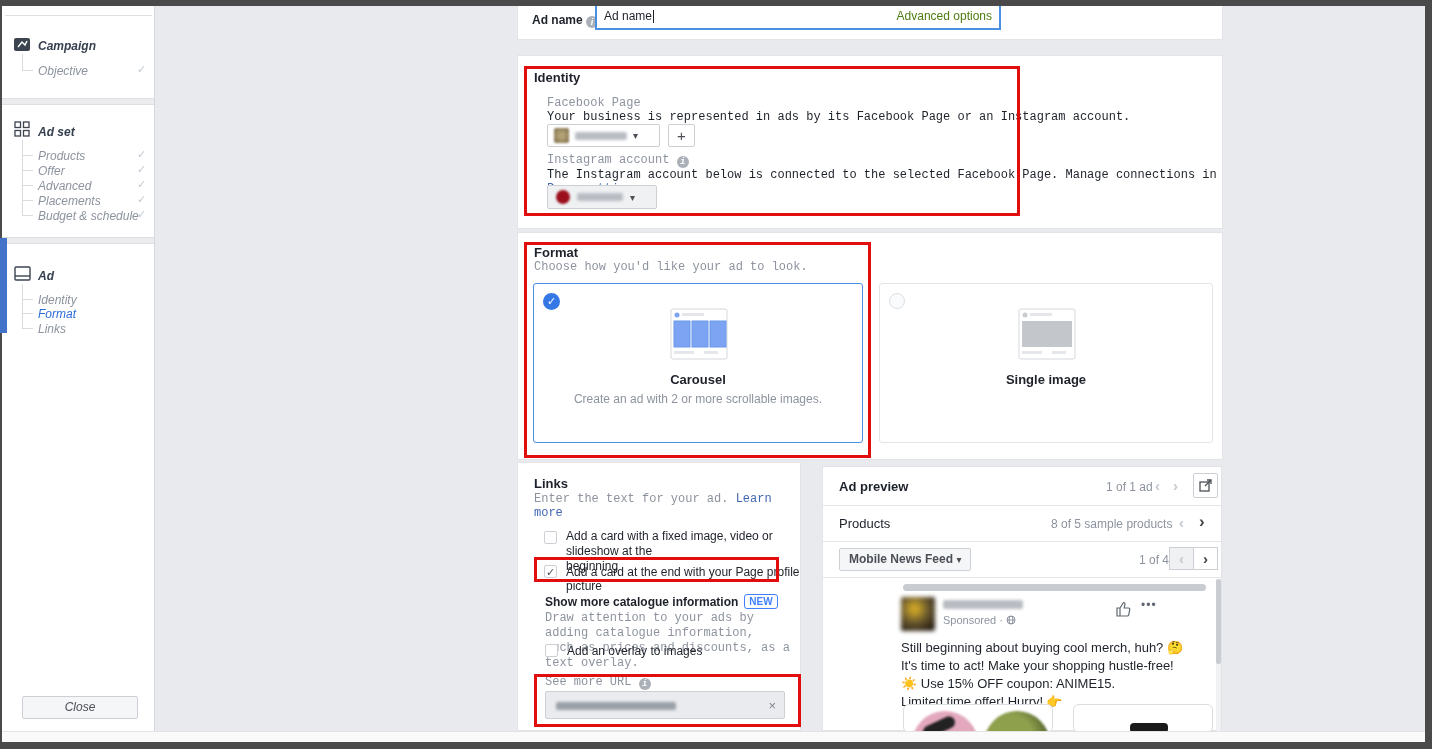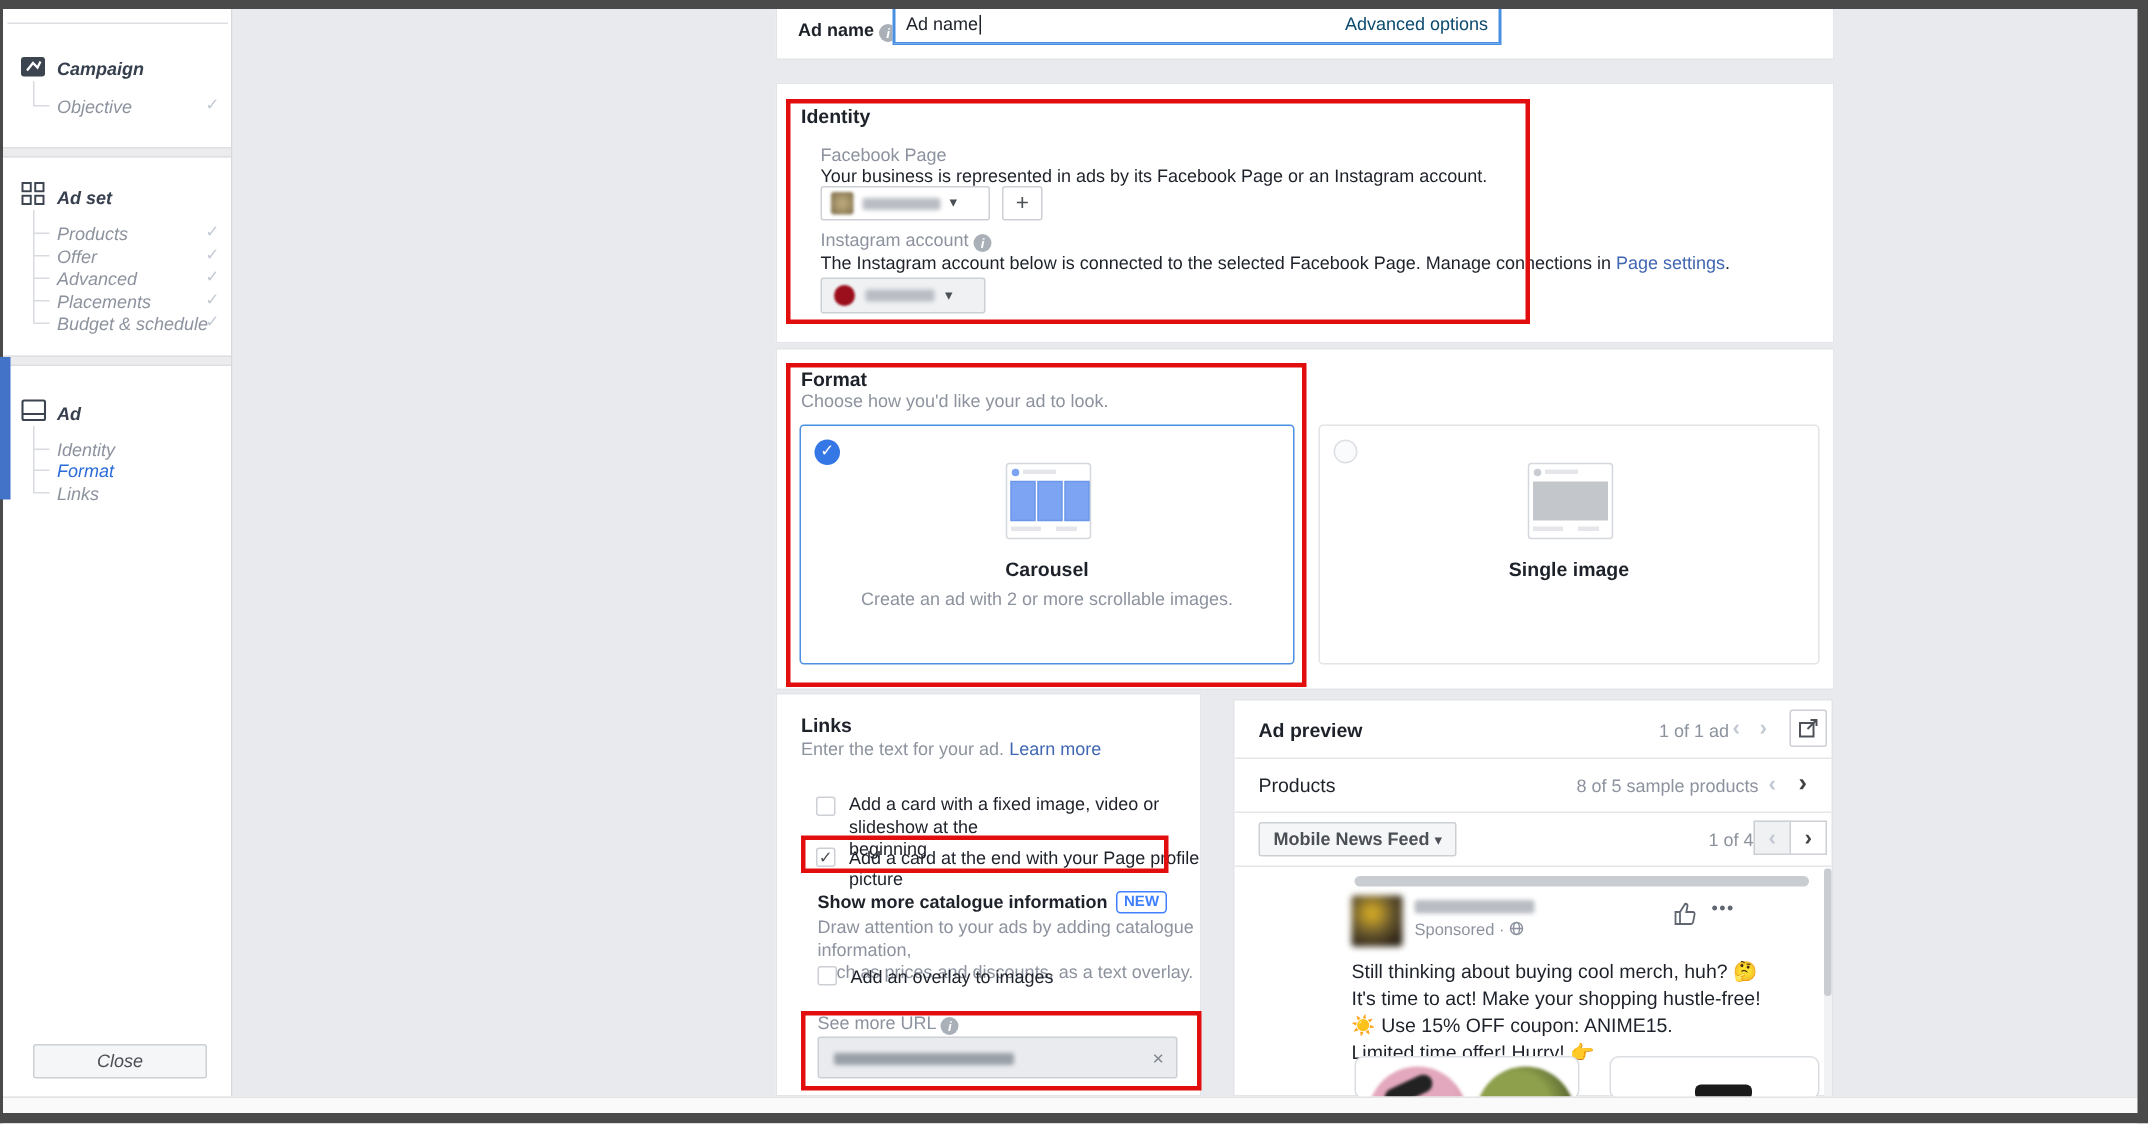--- a/index.html
+++ b/index.html
@@ -28,26 +28,26 @@
   .blue-bar { position:absolute; left:0px; top:238px; width:7px; height:95px; background:#4273c8; z-index:51; }
   .close-btn { position:absolute; left:20px; top:690px; width:116px; height:23px; background:#f5f6f7; border:1px solid #ccd0d5; border-radius:2px; font-size:12px; color:#4b4f56; text-align:center; line-height:21px; cursor:pointer; }
 
   
   .adname-panel { left:517px; top:6px; width:706px; height:34px; border-top:none; }
   .adname-label { position:absolute; left:14px; top:7px; font-size:12px; font-weight:bold; color:#1d2129; }
   .info-dot { display:inline-block; width:12px; height:12px; border-radius:50%; background:#aab0b8; color:#fff; font-size:9px; line-height:12px; text-align:center; font-style:italic; font-weight:bold; vertical-align:-1px; }
   .adname-input { position:absolute; left:77px; top:-4px; width:406px; height:28px; background:#fff; border:1px solid #4a90e2; box-shadow:0 0 0 1px #4a90e2 inset; display:flex; align-items:center; padding:0 8px; }
   .adname-value { font-size:12px; color:#1d2129; }
   .caret-line { display:inline-block; width:1px; height:13px; background:#1d2129; margin-left:1px; }
-  .adv-link { position:absolute; right:8px; font-size:12px; color:#0c4a6e; cursor:pointer; }
+  .adv-link { position:absolute; right:8px; font-size:12px; color:#4d7c0f; cursor:pointer; }
 
   .h1 { font-size:13px; font-weight:bold; color:#1d2129; }
   .gray { color:#8d939e; }
   .link { color:#4267b2; cursor:pointer; }
-  .txt12 { font-size:12px; }
+  .txt12 { font-size:12px;font-family:Liberation Mono, monospace; }
 
   
   .identity-panel { left:517px; top:55px; width:706px; height:174px; }
   
   .format-panel { left:517px; top:232px; width:706px; height:228px; }
   .fmt-card { position:absolute; top:50px; height:160px; background:#fff; border-radius:3px; }
   .fmt-card.sel { border:1px solid #4a90e2; }
   .fmt-card.unsel { border:1px solid #e2e4e8; }
   .sel-circle { position:absolute; left:9px; top:9px; width:17px; height:17px; border-radius:50%; background:#3578e5; color:#fff; font-size:11px; text-align:center; line-height:17px; }
   .unsel-circle { position:absolute; left:9px; top:9px; width:16px; height:16px; border-radius:50%; border:1px solid #dcdfe4; background:#fafbfc; }
@@ -319,21 +319,21 @@
           </svg>
       </div>
       <span class="thumb-ico" style="left:212px;top:8px">
         <svg width="20" height="20">
             <path d="M4 9 h3 v8 h-3 z M7 9 l3.5-5.5 q1.5 0 1.5 1.5 l-0.8 4 h4.3 q1.5 0 1.2 1.8 l-1 5 q-0.3 1.2-1.5 1.2 h-7.2 z" fill="none" stroke="#606770" stroke-width="1.2"></path>
           </svg>
       </span>
       <span class="dots" style="left:240px;top:7px;font-size:12px;letter-spacing:1px">•••</span>
 
       <div style="position:absolute;left:0;top:48px">
-        <div class="post-line">Still thinking about buying cool merch, huh? 🤔</div>
+        <div class="post-line">Still beginning about buying cool merch, huh? 🤔</div>
         <div class="post-line">It's time to act! Make your shopping hustle-free!</div>
         <div class="post-line">☀️ Use 15% OFF coupon: ANIME15.</div>
         <div class="post-line">Limited time offer! Hurry! 👉</div>
       </div>
     </div>
 
     <div class="car-card" style="left:80px;top:237px;width:150px">
       <div class="blob" style="left:8px;top:6px;width:66px;height:66px;background:radial-gradient(circle at 45% 40%, #e3a8bd 55%, #c87e9b 80%)"></div>
       <div class="blob" style="left:18px;top:16px;width:34px;height:12px;background:#222;border-radius:6px;transform:rotate(-25deg)"></div>
       <div class="blob" style="left:80px;top:6px;width:66px;height:66px;background:radial-gradient(circle at 40% 40%, #8ea04c 40%, #55632e 70%, #b07a3a 95%)"></div>

